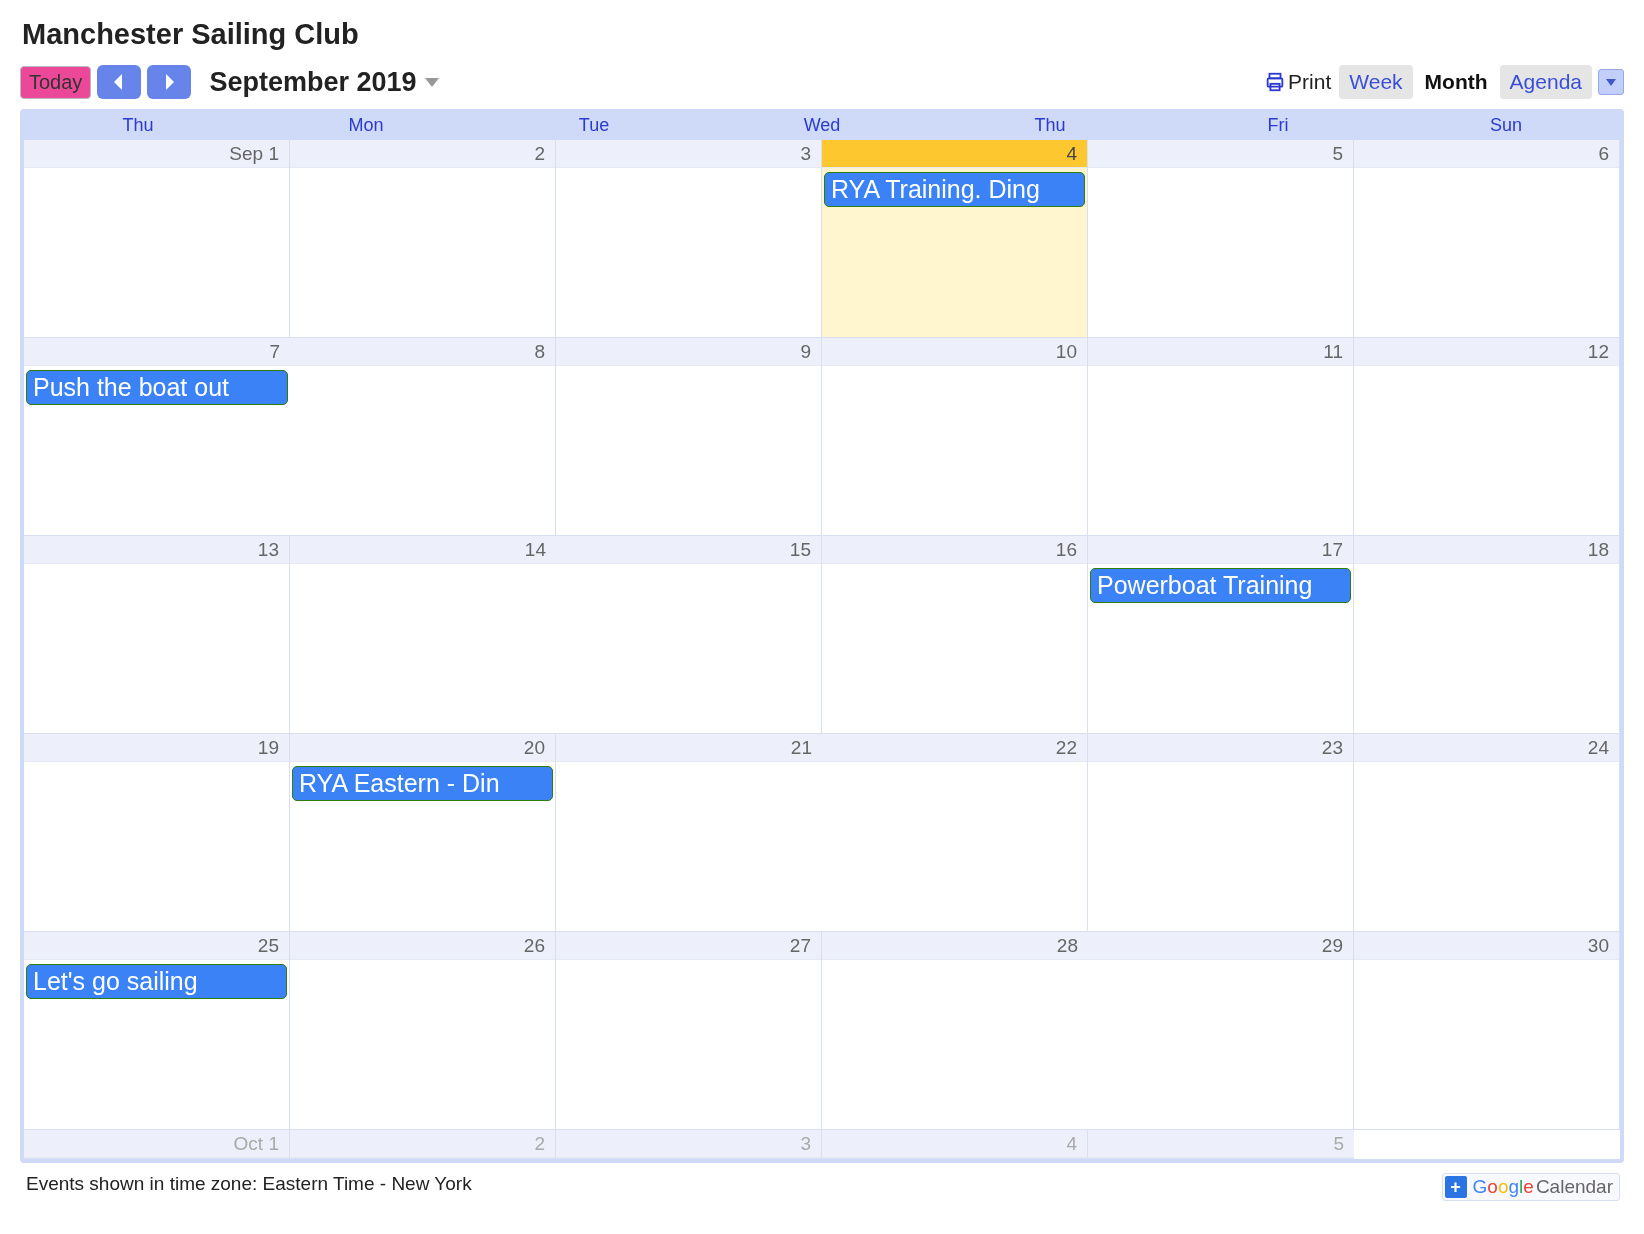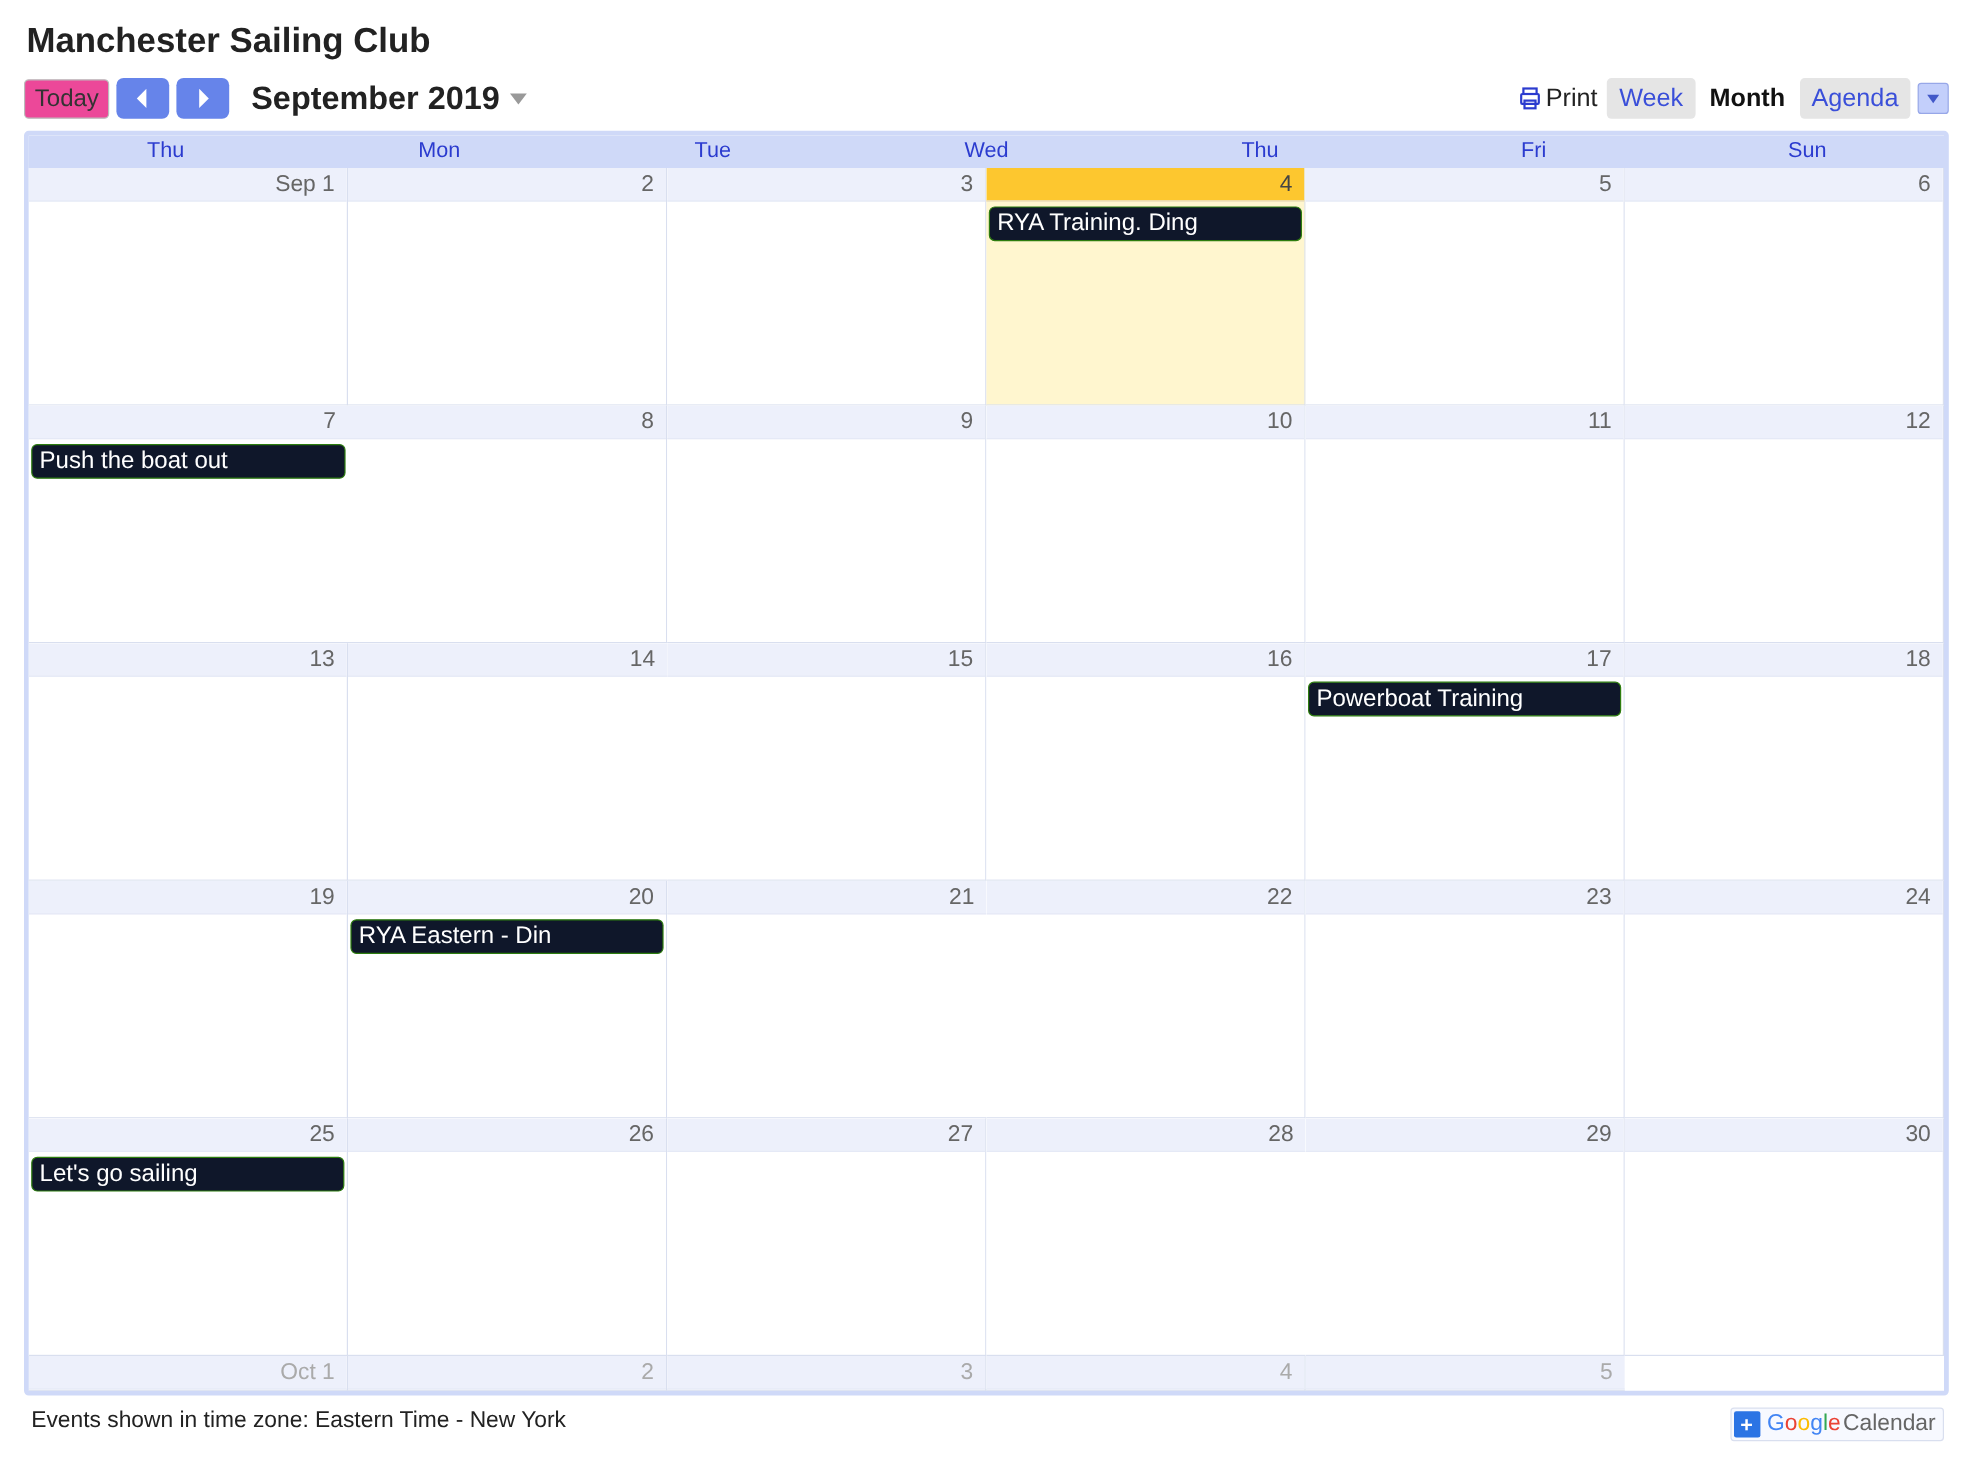--- a/index.html
+++ b/index.html
@@ -133,25 +133,25 @@
     padding-right:10px;
     font-size:19px;
     color:#666;
     border-bottom:1px solid #e5e9f6;
   }
   .cell.other .daterow { color:#aaa; }
   .cell.today { background:#fff6cf; }
   .cell.today .daterow { background:#fdc72f; color:#444; }
   .event {
     margin:4px 2px 0 2px;
-    background:#0f172a;
+    background:#3b82f6;
     border:1px solid #2d7d0f;
     border-radius:5px;
     color:#fff;
-    font-size:20px;
+    font-size:25px;
     padding:2px 6px;
     white-space:nowrap;
     overflow:hidden;
     cursor:pointer;
   }
   .footer {
     display:flex;
     align-items:flex-start;
     justify-content:space-between;
     padding:10px 4px 0 6px;

